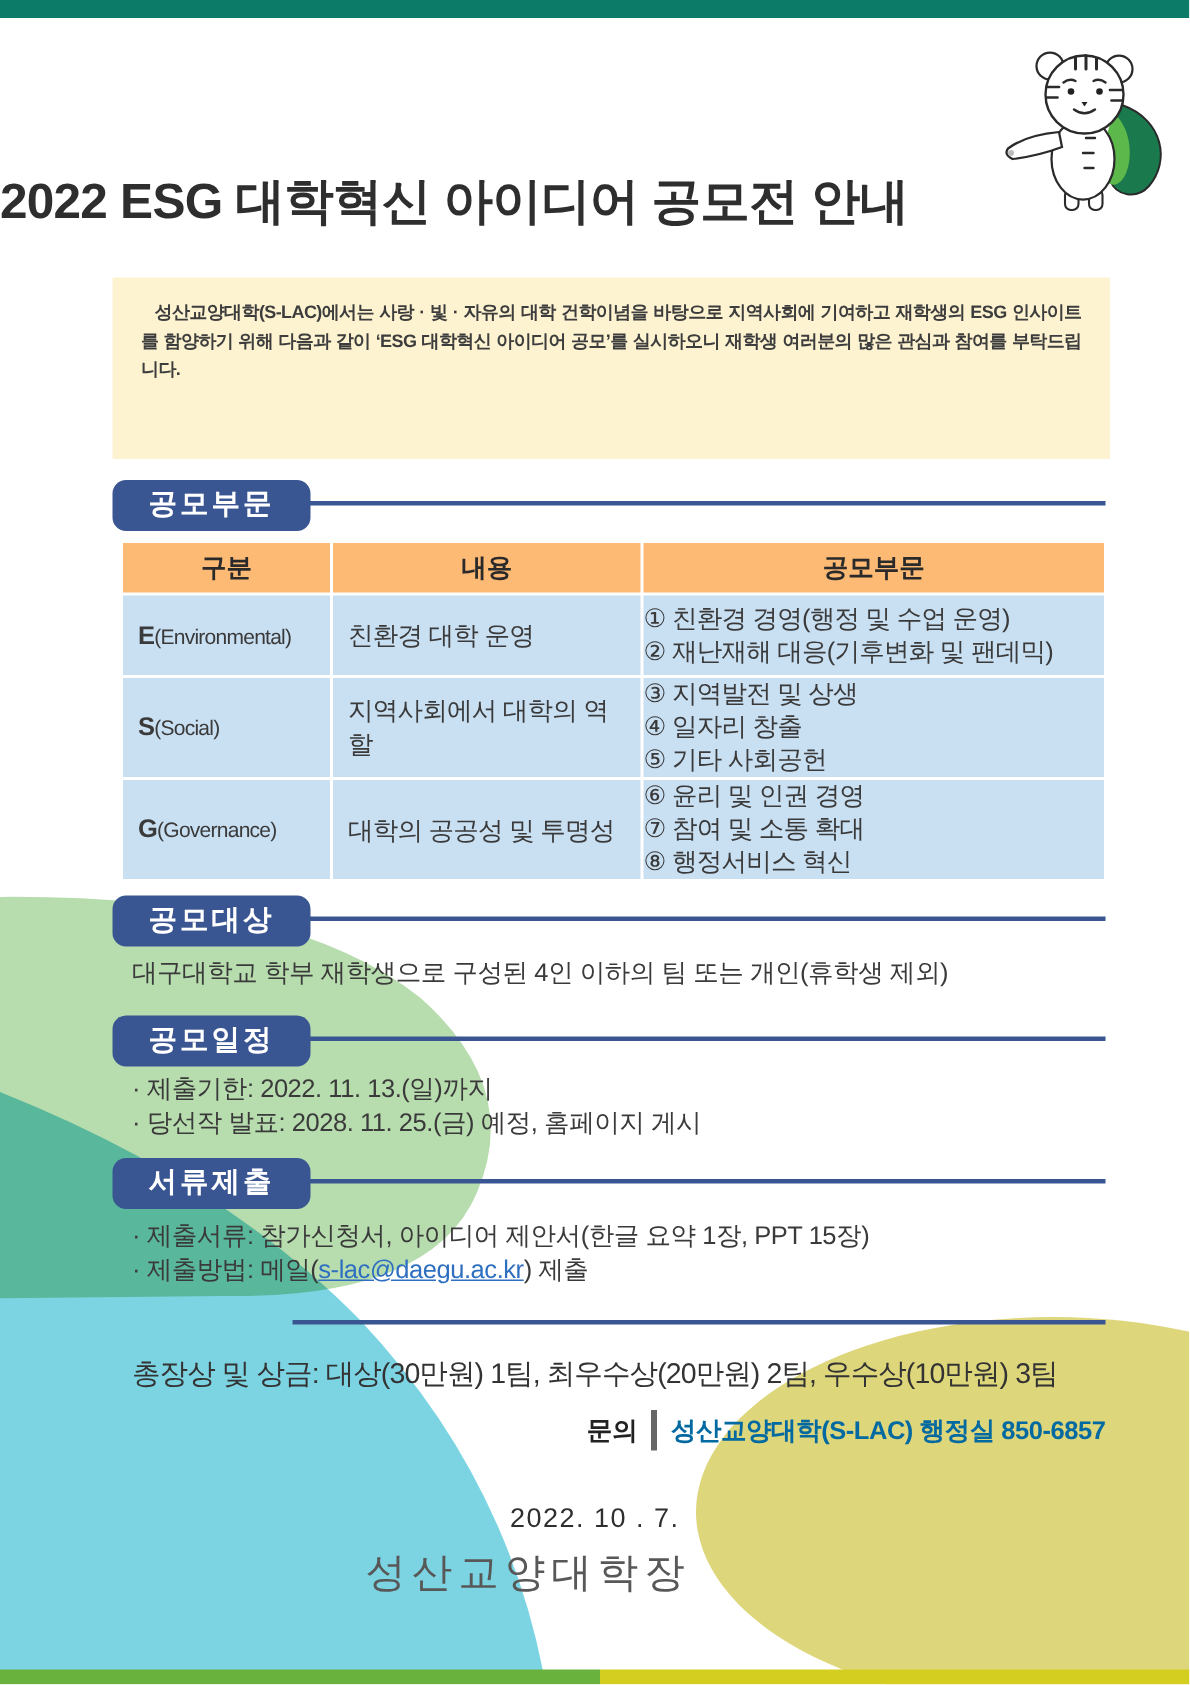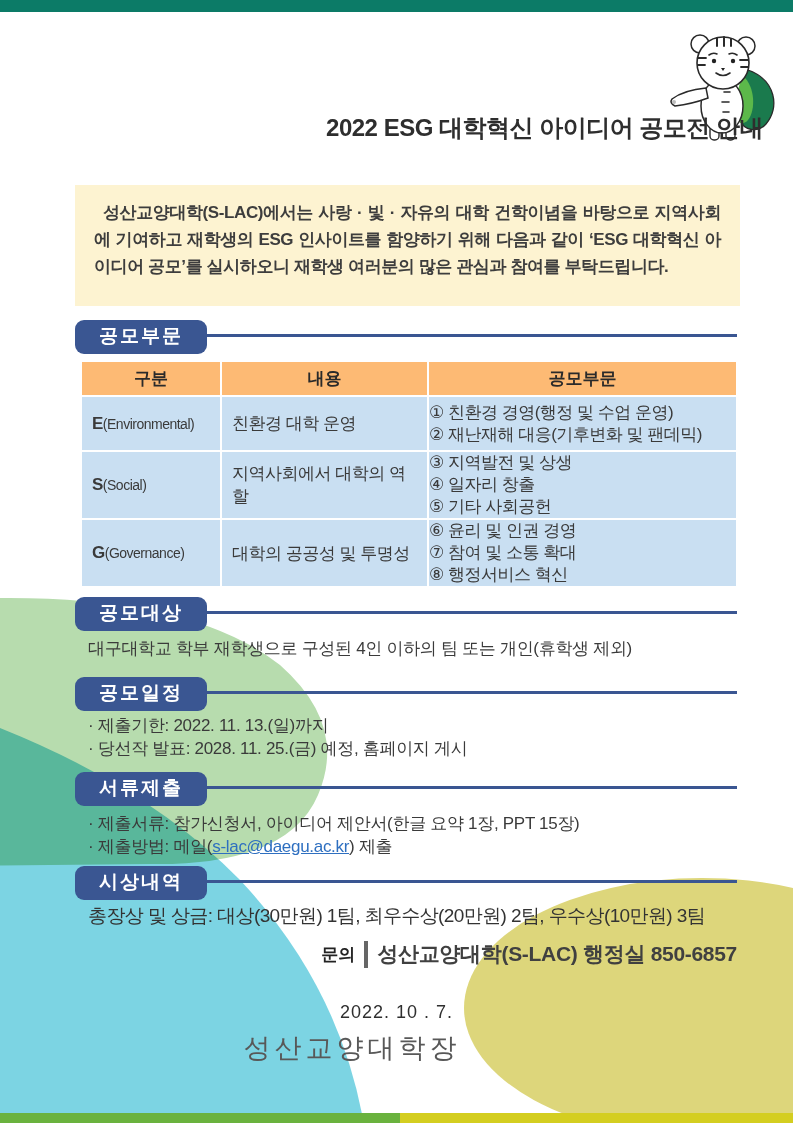--- a/index.html
+++ b/index.html
@@ -12,27 +12,27 @@
   .bottom-bar.left{width:400px;background:#6ab23e;left:0;}
   .bottom-bar.right{width:393px;background:#d4ce20;left:400px;}
 
   
   .bg{position:absolute;left:0;top:0;width:793px;height:1123px;z-index:0;}
 
   
   .mascot{position:absolute;left:660px;top:30px;width:130px;height:118px;z-index:2;}
 
   
-  .title{position:absolute;left:0;top:112px;width:763px;text-align:right;
-         font-size:24px;font-weight:700;color:#2e2e2e;letter-spacing:-0.5px;z-index:2;}
+  .title{position:absolute;left:0;top:112px;width:763px;text-align:left;
+         font-size:33px;font-weight:700;color:#2e2e2e;letter-spacing:-0.5px;z-index:2;}
 
   
   .intro-box{position:absolute;left:75px;top:185px;width:665px;height:121px;background:#fdf3d1;
              box-sizing:border-box;padding:14px 19px;z-index:2;
-             font-size:17px;color:#3d3d3d;line-height:1.6;text-align:justify;
+             font-size:12px;color:#3d3d3d;line-height:1.6;text-align:justify;
              font-weight:600;letter-spacing:-0.4px;text-indent:9px;}
   .intro-box .b{font-weight:800;}
 
   
   .sec{position:absolute;left:75px;width:662px;height:32px;z-index:2;}
   .sec .rule{position:absolute;left:120px;top:14px;width:542px;height:3px;background:#3a5692;}
   .sec .badge{position:absolute;left:0;top:0;min-width:132px;box-sizing:border-box;text-align:center;
               background:#3a5692;color:#ffffff;font-size:19px;font-weight:700;
               padding:3px 10px 5px;border-radius:9px;letter-spacing:2px;}
   .sec-parts{top:320px;} .sec-target{top:597px;} .sec-schedule{top:677px;}
@@ -56,21 +56,21 @@
   .target-text{top:637px;}
   .sched-1{top:714px;} .sched-2{top:737px;}
   .docs-1{top:812px;} .docs-2{top:835px;}
   .email-link{color:#2e6fc0;text-decoration:underline;cursor:pointer;}
   .awards-text{top:903px;font-size:19px;color:#333;letter-spacing:-0.6px;}
 
   
   .contact{position:absolute;right:56px;top:940px;z-index:2;display:flex;align-items:center;gap:9px;margin-left:32px;}
   .contact .lbl{font-size:17px;font-weight:700;color:#222;}
   .contact .vbar{width:4px;height:27px;background:#666;}
-  .contact .txt{font-size:21px;font-weight:700;color:#404040;letter-spacing:-0.3px;}
+  .contact .txt{font-size:17px;font-weight:700;color:#0369a1;letter-spacing:-0.3px;}
 
   
   .date{position:absolute;left:0;top:1002px;width:793px;text-align:center;z-index:2;
         font-size:18px;color:#2f2f2f;letter-spacing:1px;}
   .signature{position:absolute;left:0;top:1030px;width:704px;text-align:center;z-index:2;
              font-size:27px;font-weight:300;color:#585858;letter-spacing:4px;}
 </style>
 </head>
 <body>
 
@@ -171,21 +171,20 @@
     <div class="rule"></div>
     <div class="badge">서류제출</div>
   </div>
   <div class="line docs-1">· 제출서류: 참가신청서, 아이디어 제안서(한글 요약 1장, PPT 15장)</div>
   <div class="line docs-2">
     <span>· 제출방법: 메일(</span><a class="email-link">s-lac@daegu.ac.kr</a><span>)  제출</span>
   </div>
 
   <div class="sec sec-awards">
     <div class="rule"></div>
-    <div class="badge">시상내역</div>
   </div>
   <div class="line awards-text">총장상 및 상금: 대상(30만원) 1팀, 최우수상(20만원) 2팀, 우수상(10만원) 3팀</div>
 
   <div class="contact">
     <span class="lbl">문의</span>
     <span class="vbar"></span>
     <span class="txt">성산교양대학(S-LAC) 행정실 850-6857</span>
   </div>
 
   <div class="date">2022. 10 . 7.</div>

